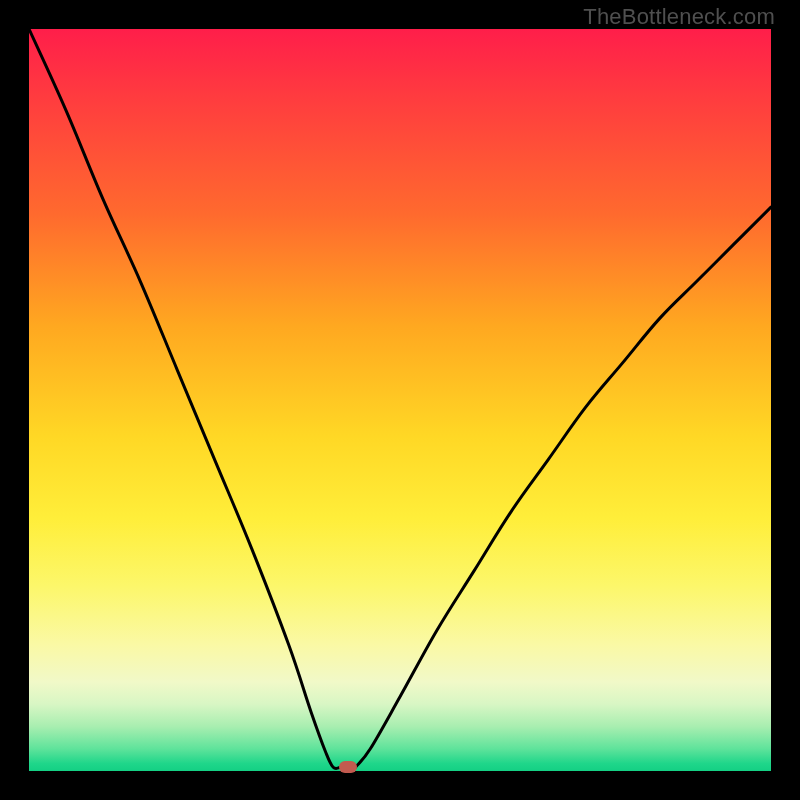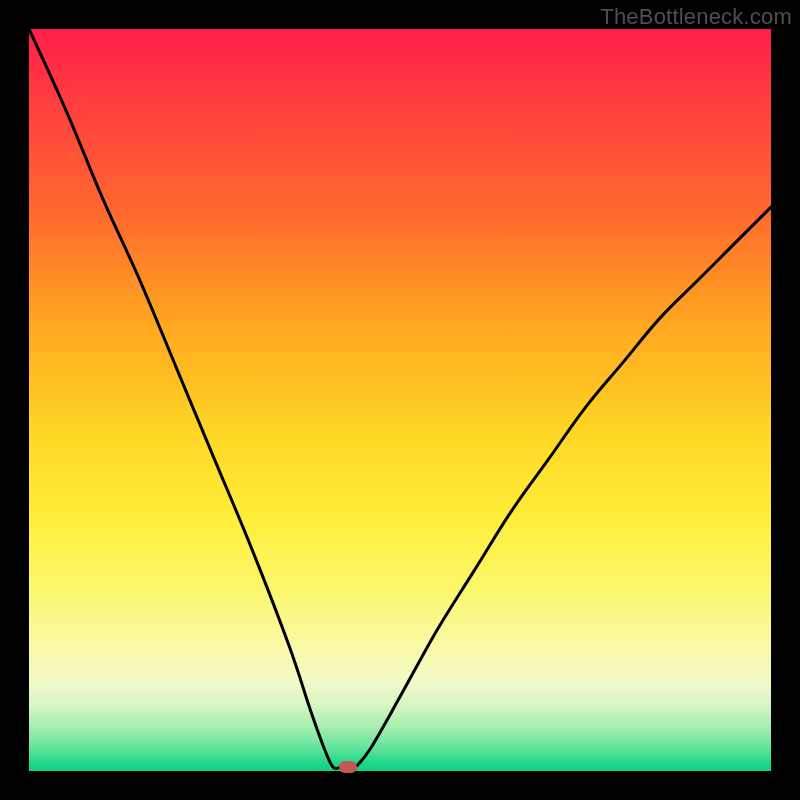--- a/index.html
+++ b/index.html
@@ -30,21 +30,21 @@
       #d8f6c4 91%,
       #a8eeb0 94%,
       #5fe39b 97%,
       #1fd68a 99%,
       #14d084 100%
     );
   }
   .attrib {
     position: absolute;
     top: 4px;
-    right: 8px;
+    right: 25px;
     color: #4f4f4f;
     font-size: 22px;
     font-weight: 500;
     letter-spacing: 0.2px;
     text-align: right;
   }
   svg.curve {
     position: absolute;
     left: 0;
     top: 0;

